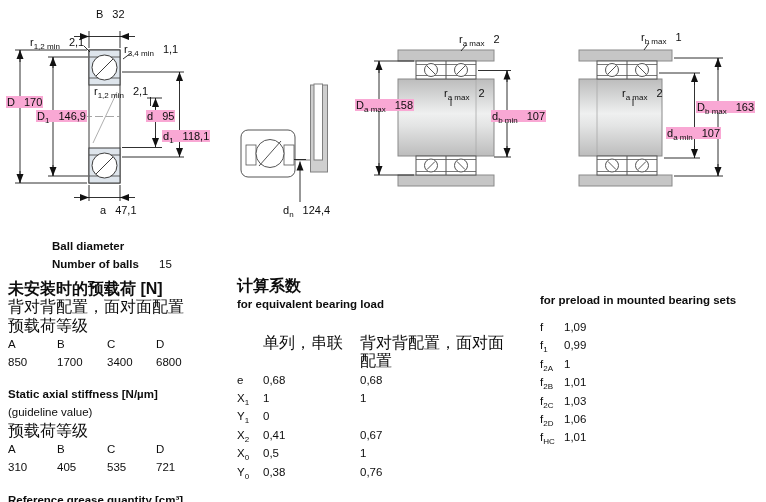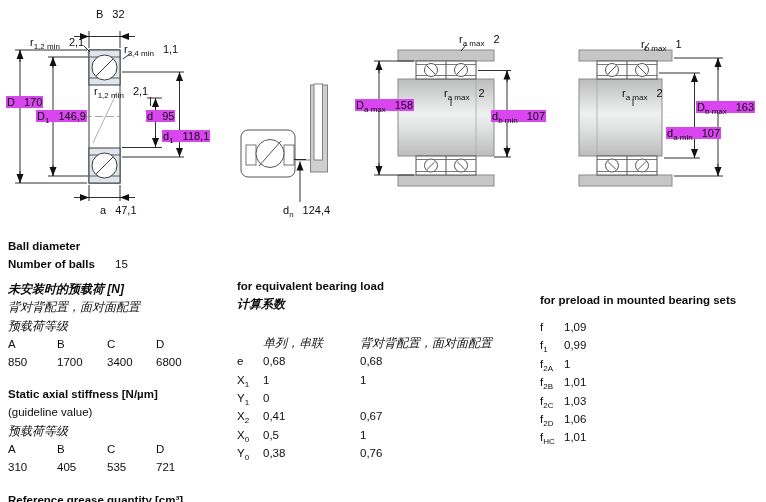--- a/index.html
+++ b/index.html
@@ -4,25 +4,25 @@
 <style>
   * { box-sizing: border-box; }
   body { margin:0; background:#fff; }
   .page { position:relative; width:766px; height:502px; background:#fff;
           font-family:"Liberation Sans","DejaVu Sans",sans-serif; color:#0d0d0d; overflow:hidden; }
   svg.drawings { position:absolute; left:0; top:0; }
   .dim { position:absolute; font-size:11px; line-height:12px; white-space:nowrap; }
   .dim i { font-style:normal; }
   sub { font-size:8px; line-height:0; }
   .dim .v { margin-left:9px; }
-  .dim.bg { background:#d946ef; padding:0 1px; }
+  .dim.bg { background:#f9a8d4; padding:0 1px; }
   .col { position:absolute; font-size:11.5px; line-height:18.4px; }
   .b { font-weight:bold; }
-  .cjk { font-size:12px;font-style:italic; }
-  .g2 { display:grid; grid-template-columns:107px auto; }
+  .cjk { font-size:16px; }
+  .g2 { display:grid; grid-template-columns:107px auto;margin-left:44px; }
   .g4 { display:grid; grid-template-columns:49px 50px 49px auto; }
   .gm { display:grid; grid-template-columns:26px 97px auto; }
   .gr { display:grid; grid-template-columns:24px auto; }
 </style>
 </head>
 <body>
 
 <div class="page">
 
   <svg class="drawings" width="766" height="232" viewBox="0 0 766 232">
@@ -189,21 +189,21 @@
   <span class="dim bg" style="left:36px;top:110px"><i>D</i><sub>1</sub><span class="v">146,9</span></span>
   <span class="dim" style="left:94px;top:85px"><i>r</i><sub>1,2 min</sub><span class="v">2,1</span></span>
   <span class="dim bg" style="left:146px;top:110px"><i>d</i><sub></sub><span class="v">95</span></span>
   <span class="dim bg" style="left:162px;top:130px"><i>d</i><sub>1</sub><span class="v">118,1</span></span>
   <span class="dim" style="left:100px;top:204px"><i>a</i><sub></sub><span class="v">47,1</span></span>
   <span class="dim" style="left:283px;top:204px"><i>d</i><sub>n</sub><span class="v">124,4</span></span>
   <span class="dim" style="left:459px;top:33px"><i>r</i><sub>a max</sub><span class="v">2</span></span>
   <span class="dim bg" style="left:355px;top:99px"><i>D</i><sub>a max</sub><span class="v">158</span></span>
   <span class="dim" style="left:444px;top:87px"><i>r</i><sub>a max</sub><span class="v">2</span></span>
   <span class="dim bg" style="left:491px;top:110px"><i>d</i><sub>b min</sub><span class="v">107</span></span>
-  <span class="dim" style="left:641px;top:38px"><i>r</i><sub>b max</sub><span class="v">1</span></span>
+  <span class="dim" style="left:641px;top:31px"><i>r</i><sub>b max</sub><span class="v">1</span></span>
   <span class="dim" style="left:622px;top:87px"><i>r</i><sub>a max</sub><span class="v">2</span></span>
   <span class="dim bg" style="left:696px;top:101px"><i>D</i><sub>b max</sub><span class="v">163</span></span>
   <span class="dim bg" style="left:666px;top:127px"><i>d</i><sub>a min</sub><span class="v">107</span></span>
 
   <div class="col" style="left:8px;top:237px;width:226px">
     <div class="g2">
       <span class="b">Ball diameter</span>
     </div>
     <div class="g2">
       <span class="b">Number of balls</span>
@@ -242,22 +242,22 @@
     <div class="b" style="margin-top:14px">Reference grease quantity [cm³]</div>
     <div class="g4">
       <span><i style="font-style:normal">G</i><sub>ref</sub></span>
       <span>34</span>
       <span></span>
       <span></span>
     </div>
   </div>
 
   <div class="col" style="left:237px;top:277px;width:282px">
+    <div class="b cjk">计算系数</div>
     <div class="b">for equivalent bearing load</div>
-    <div class="b cjk">计算系数</div>
     <div class="gm cjk" style="margin-top:20px">
       <span></span>
       <span>单列，串联</span>
       <span>背对背配置，面对面配置</span>
     </div>
     <div class="gm">
         <span><i style="font-style:normal">e</i><sub></sub></span>
         <span>0,68</span>
         <span>0,68</span>
       </div>

